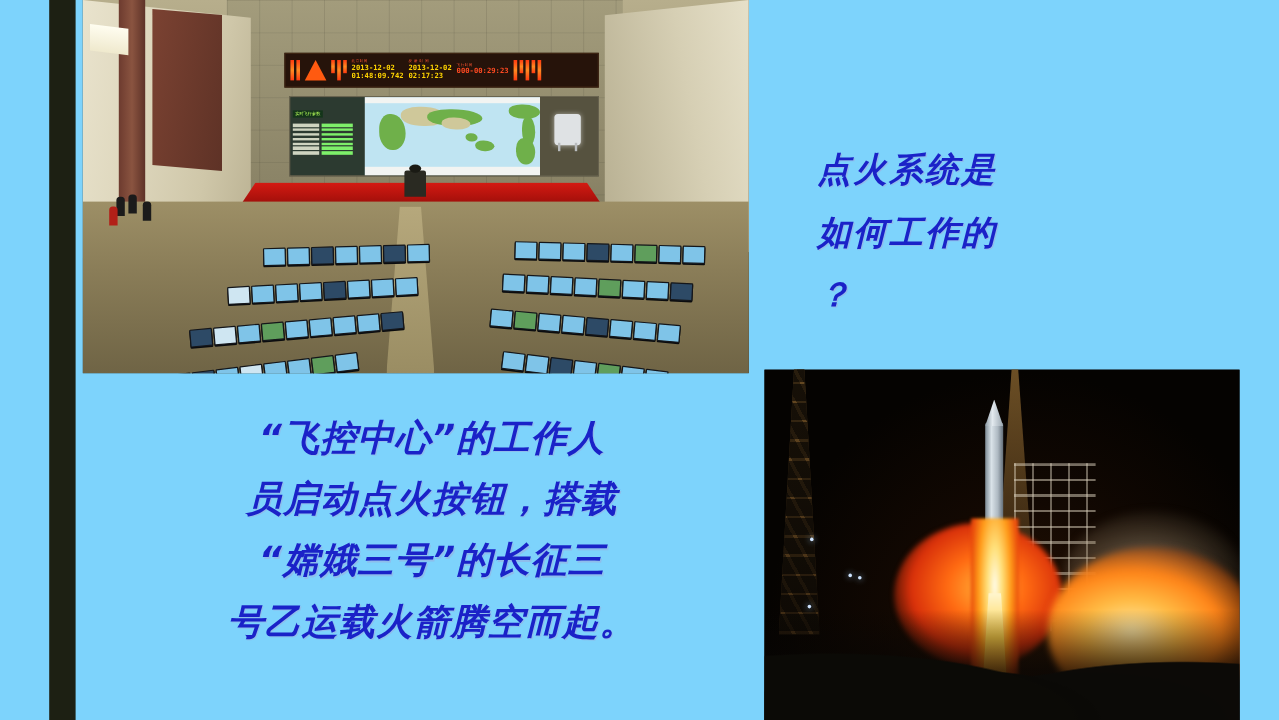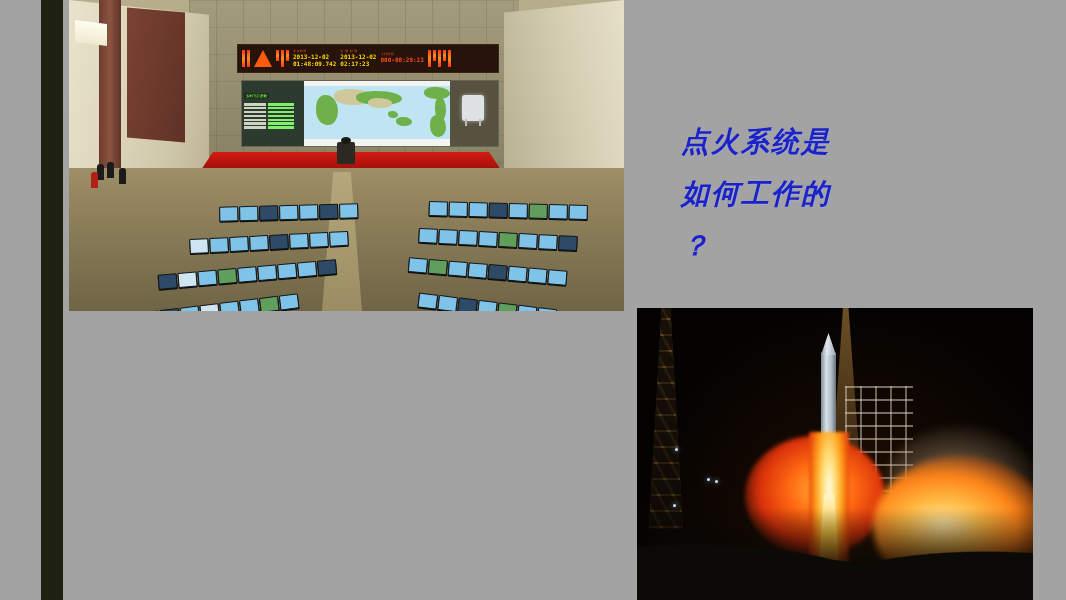--- a/index.html
+++ b/index.html
@@ -2,21 +2,21 @@
 <html><head>
 <meta charset="utf-8">
 <style>
   html,body{margin:0;padding:0;}
   body{
     width:1066px;height:600px;overflow:hidden;
     background:#efece5;
     font-family:"Liberation Sans",sans-serif;
     position:relative;
   }
-  .slide{position:absolute;inset:0;background:#a3a3a3;padding-left:36px;}
+  .slide{position:absolute;inset:0;background:#7dd3fc;padding-left:36px;}
 
   
   .left-bar{
     position:absolute;left:41px;top:0;width:22px;height:600px;
     background:#1d2013;
   }
 
   
   .photo-control{
     position:absolute;left:69px;top:0;width:555px;height:311px;
@@ -495,14 +495,18 @@
     <span class="rk-light" style="left:70px;top:170px;"></span>
     <span class="rk-light" style="left:78px;top:172px;"></span>
     <span class="rk-light" style="left:36px;top:196px;"></span>
     <div class="rk-trees"></div>
   </div>
 
   <div class="txt-right">点火系统是
 如何工作的
 ？</div>
 
+  <div class="txt-bottom">“飞控中心”的工作人
+员启动点火按钮，搭载
+“嫦娥三号”的长征三
+号乙运载火箭腾空而起。</div>
 
 </div>
 
 </body></html>

